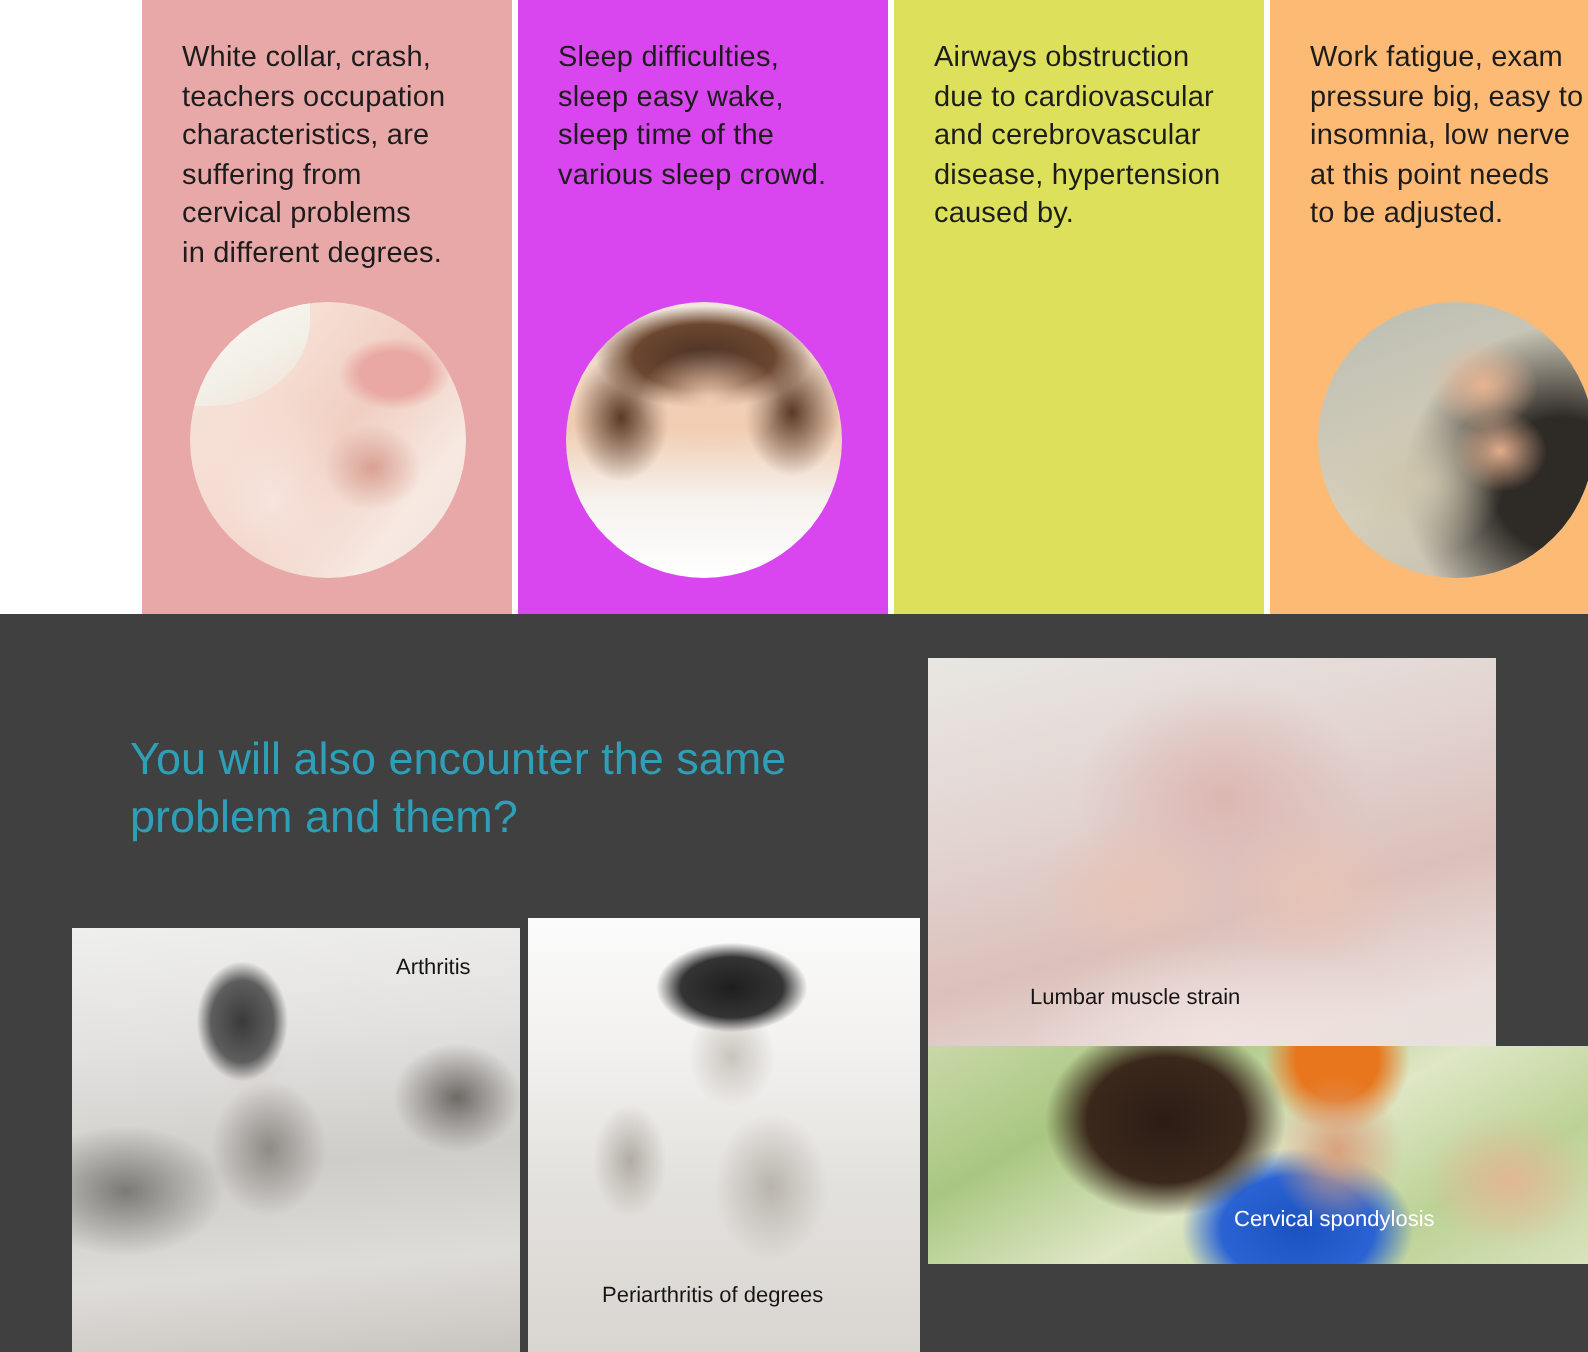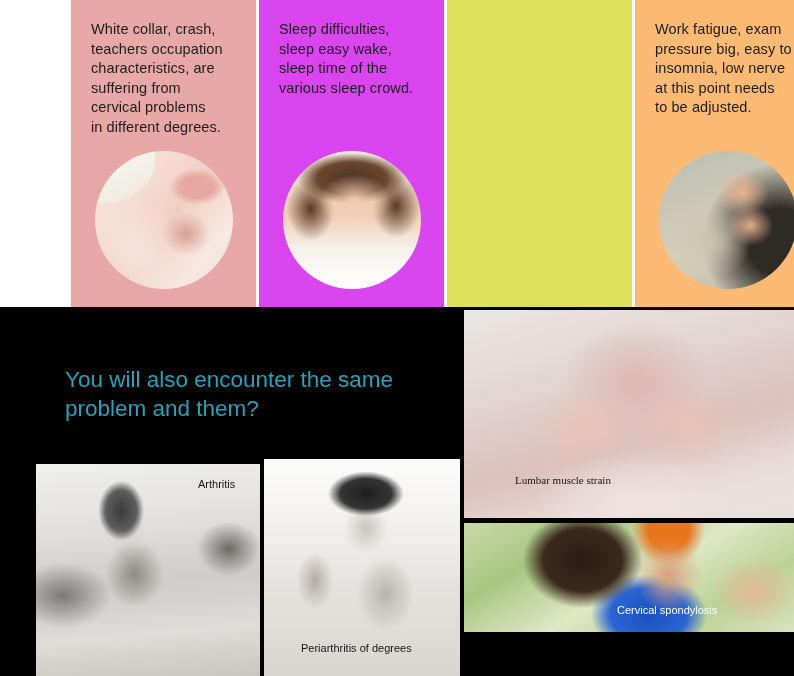--- a/index.html
+++ b/index.html
@@ -95,21 +95,21 @@
       linear-gradient(160deg,#b9bdb4 0%,#c9c6b6 30%,#d6cfba 60%,#c0bcae 100%);
   }
 
   
   #lower-section {
     position: absolute;
     left: 0;
     top: 307px;
     width: 794px;
     height: 369px;
-    background: #000000;
+    background: #404040;
   }
 
   #headline {
     position: absolute;
     left: 65px;
     top: 58px;
     width: 400px;
     font-size: 22.5px;
     line-height: 29px;
     color: #2e9fb7;
@@ -148,28 +148,27 @@
       radial-gradient(ellipse 44px 26px at 52% 16%, #1e1e1e 0%, #343434 58%, rgba(52,52,52,0) 86%),
       radial-gradient(ellipse 26px 30px at 52% 32%, #c9c4bd 0%, rgba(201,196,189,0) 84%),
       radial-gradient(ellipse 34px 44px at 62% 62%, #b9b4ad 0%, rgba(185,180,173,0) 84%),
       radial-gradient(ellipse 22px 34px at 26% 56%, #b2aca4 0%, rgba(178,172,164,0) 84%),
       linear-gradient(180deg,#fbfbfb 0%,#f2f1ef 30%,#e3e1dd 62%,#d9d6d1 100%);
   }
   #caption-shoulder { left: 12px; bottom: 22px; }
 
   
   #card-lumbar {
-    left: 464px; top: 3px; width: 330px; height: 208px;
+    left: 464px; top: 22px; width: 284px; height: 208px;
     background:
       radial-gradient(ellipse 60px 46px at 36% 56%, #e7c4b6 0%, rgba(231,196,182,0) 80%),
       radial-gradient(ellipse 60px 46px at 68% 56%, #e7c4b6 0%, rgba(231,196,182,0) 80%),
       radial-gradient(ellipse 90px 72px at 52% 34%, #ddb7b2 0%, rgba(221,183,178,0) 82%),
       radial-gradient(ellipse 120px 60px at 52% 92%, #f0e2df 0%, rgba(240,226,223,0) 82%),
       linear-gradient(165deg,#e9e7e3 0%,#e2d4d1 34%,#dcc0bb 60%,#eadfdc 84%,#e6e2dc 100%);
-    font-family: Liberation Serif, serif;
   }
   #caption-lumbar { left: 26px; bottom: 32px; }
 
   
   #card-cervical {
     left: 464px; top: 216px; width: 330px; height: 109px;
     background:
       radial-gradient(ellipse 70px 56px at 36% 34%, #2b1c14 0%, #3b281c 56%, rgba(59,40,28,0) 86%),
       radial-gradient(ellipse 40px 46px at 62% 48%, #d9a07d 0%, rgba(217,160,125,0) 82%),
       radial-gradient(ellipse 66px 46px at 56% 84%, #1b52c0 0%, #2a63d4 58%, rgba(42,99,212,0) 88%),
@@ -200,20 +199,25 @@
     <div class="symptom-text">Sleep difficulties,
 sleep easy wake,
 sleep time of the
 various sleep crowd.</div>
     <div class="symptom-photo">
       <div class="photo-inner ph2"></div>
     </div>
   </div>
 
   <div class="symptom-panel" style="background:#dde05a">
+    <div class="symptom-text">Airways obstruction
+due to cardiovascular
+and cerebrovascular
+disease, hypertension
+caused by.</div>
     <div class="symptom-photo">
       <div class="photo-inner ph3"></div>
     </div>
   </div>
 
   <div class="symptom-panel" style="background:#fdba74">
     <div class="symptom-text">Work fatigue, exam
 pressure big, easy to
 insomnia, low nerve
 at this point needs

